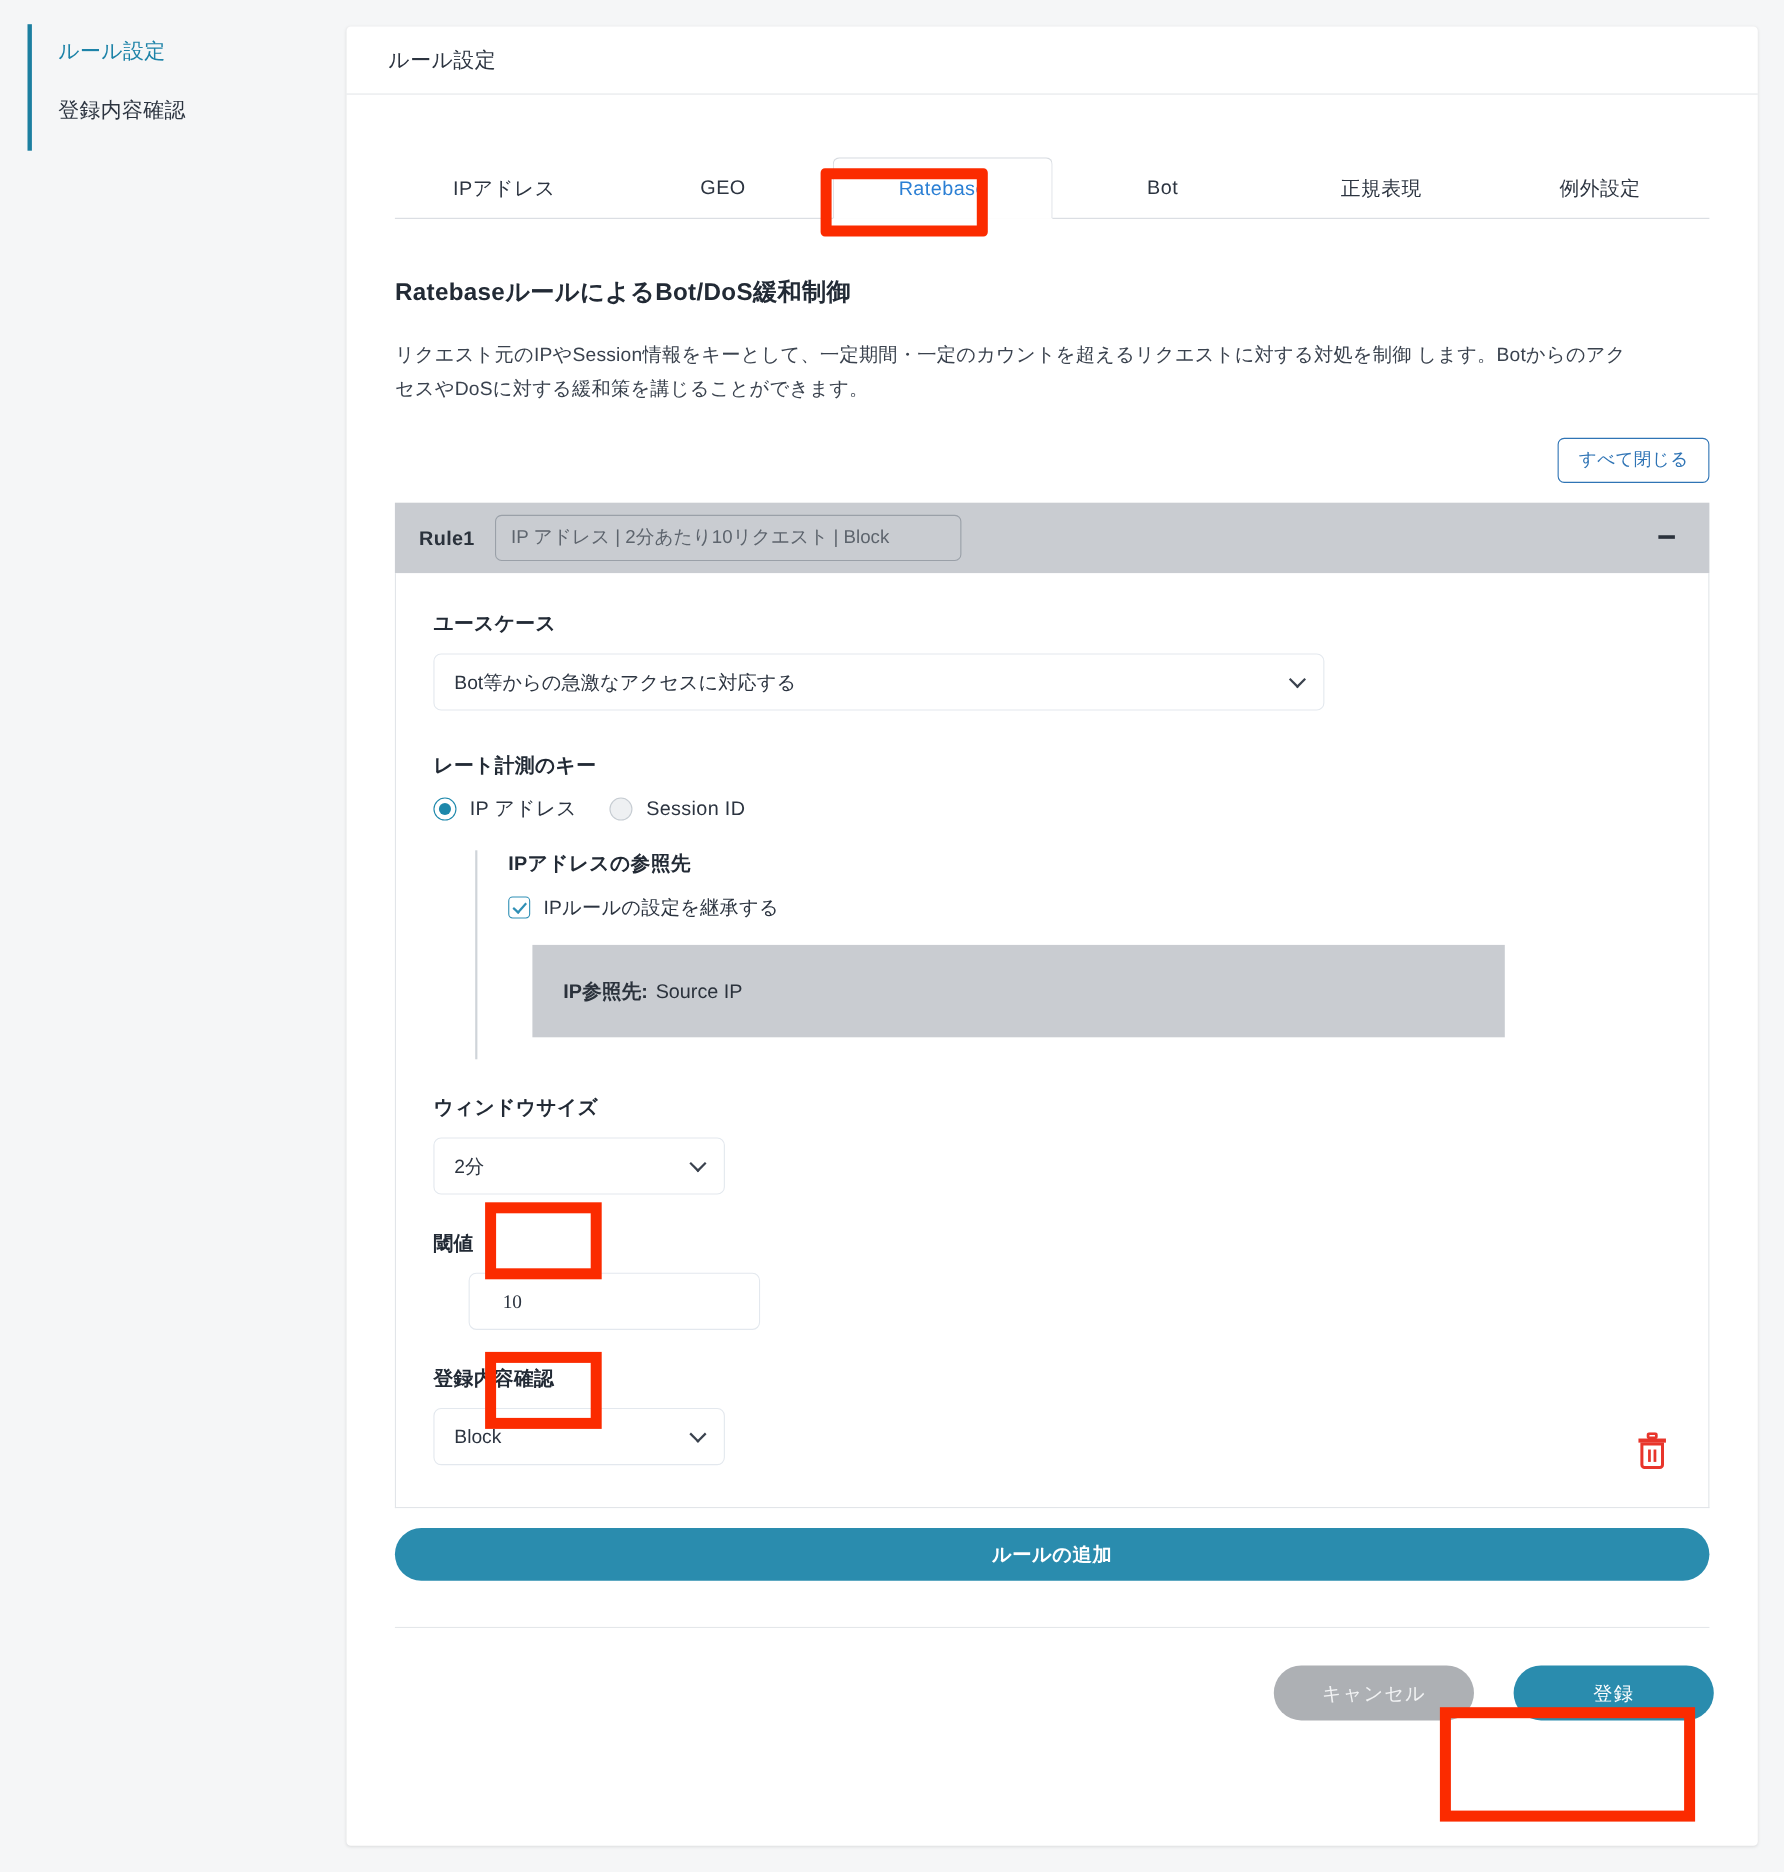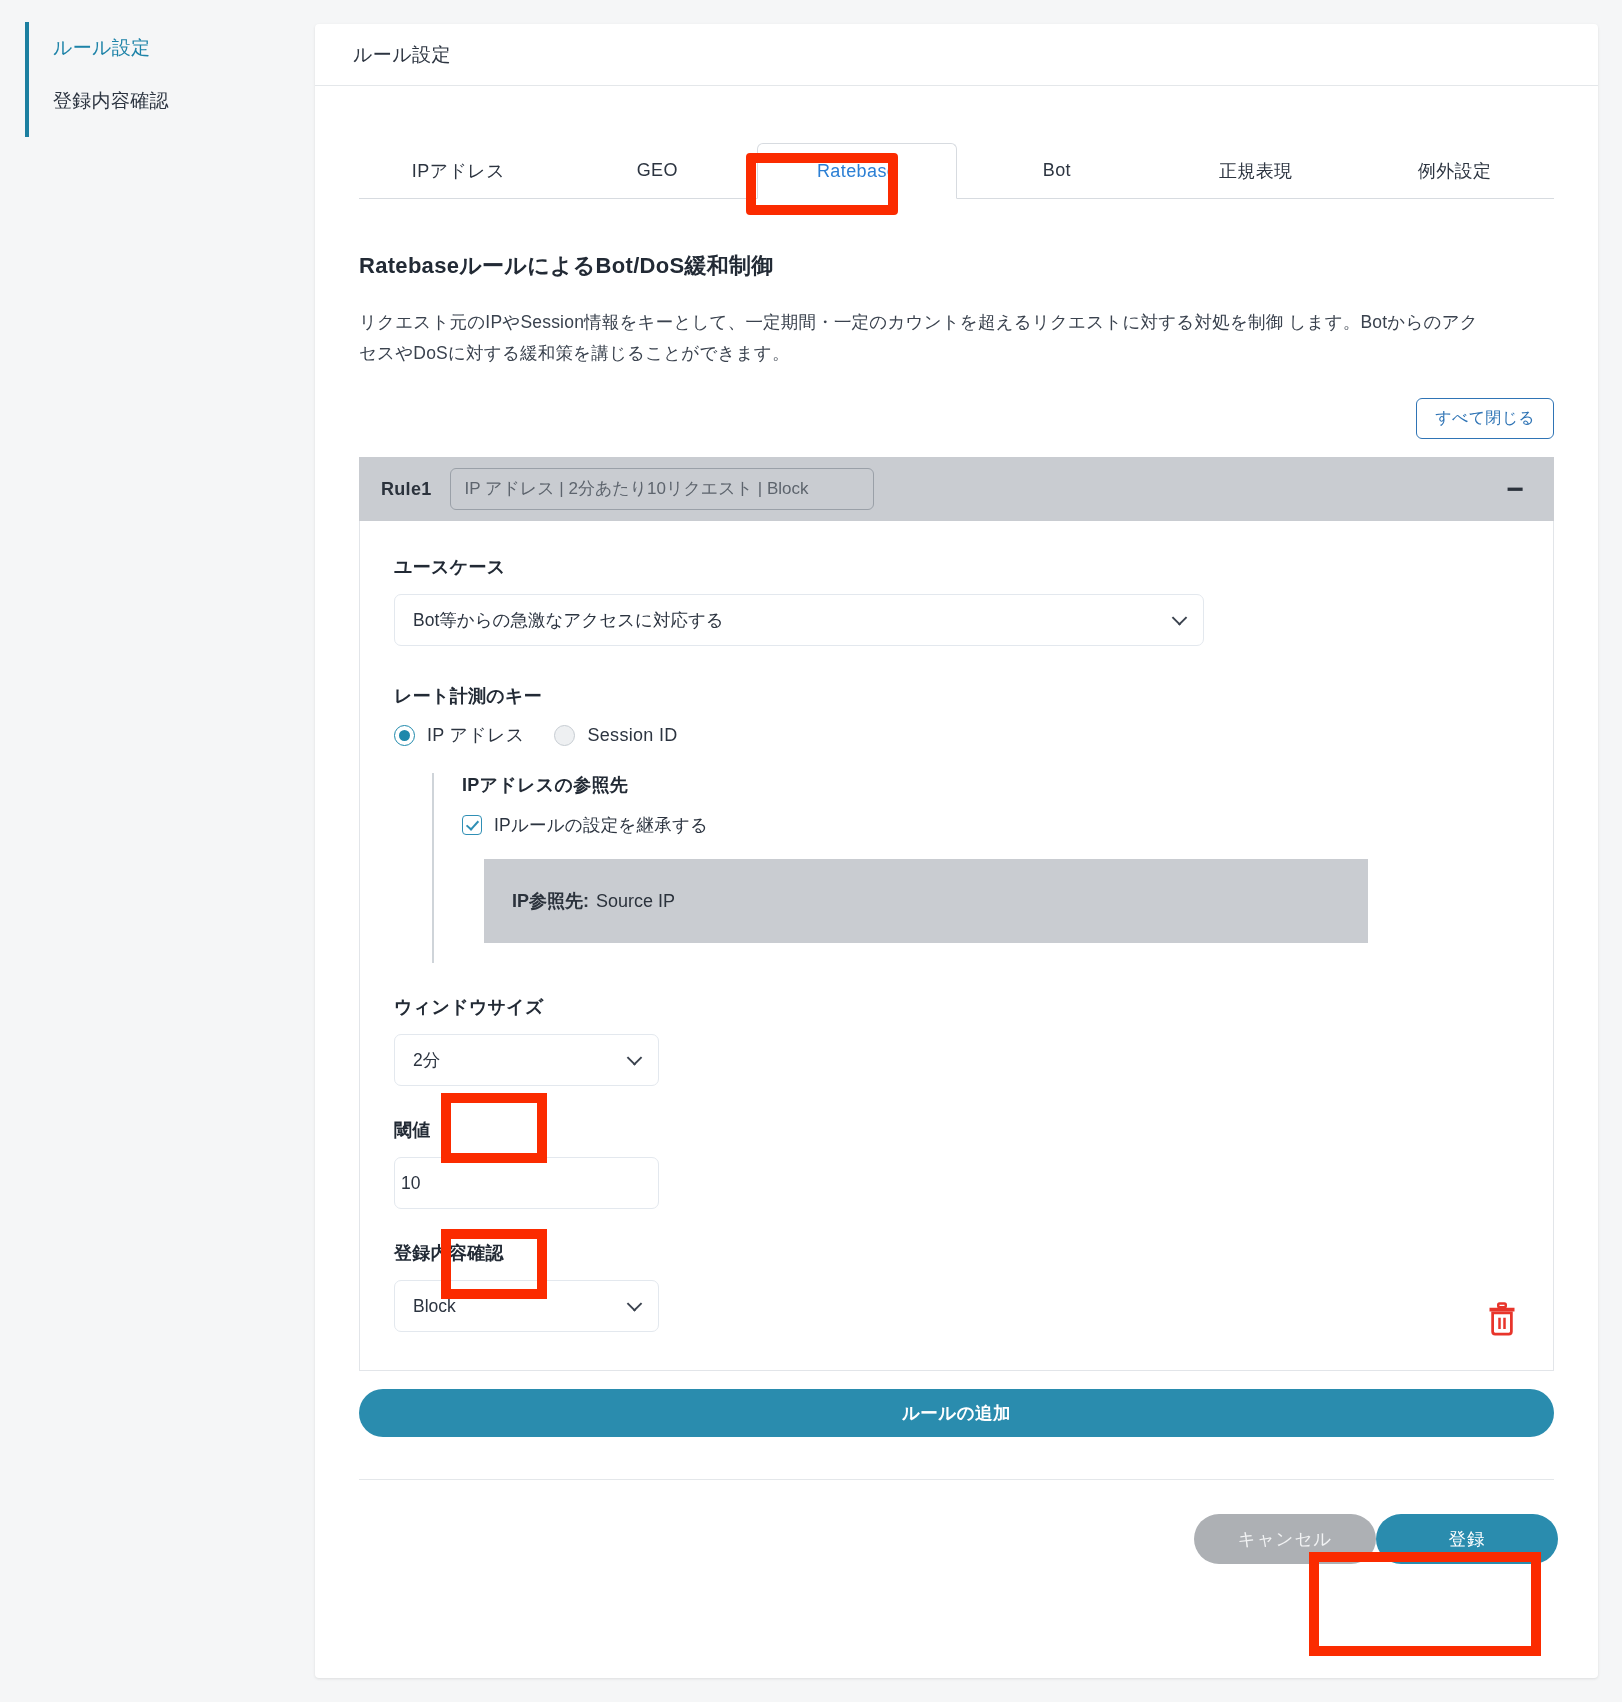--- a/index.html
+++ b/index.html
@@ -197,22 +197,23 @@
   .select.usecase { width: 810px; }
   .select.small { width: 265px; }
 
   .text-input {
     width: 265px; height: 52px;
     border: 1px solid #e3e8ee;
     border-radius: 7px;
     background: #fff;
     font-size: 17.5px;
     color: #2c3440;
-    padding: 0 6px;
-    font-family: Liberation Sans, sans-serif;
+    padding: 0 30px;
+    font-family: Liberation Serif, serif;
+    margin-left: 32px;
   }
 
   
   .radio-row {
     display: flex; align-items: center;
     gap: 12px;
     margin-top: 4px;
   }
   .radio {
     width: 21px; height: 21px;
@@ -310,20 +311,21 @@
     font-weight: bold;
   }
 
   
   .footer-sep {
     margin-top: 42px;
     border-top: 1px solid #e4e7ea;
   }
   .footer {
     display: flex; justify-content: flex-end; align-items: center;
+    gap: 36px;
     padding: 34px 40px 40px 0;
     position: relative;
   }
   .btn-cancel {
     width: 182px; height: 50px;
     background: #adb0b4;
     color: #f2f3f4;
     border: none; border-radius: 25px;
     font-size: 17.5px; font-family: inherit;
     letter-spacing: 1px;

